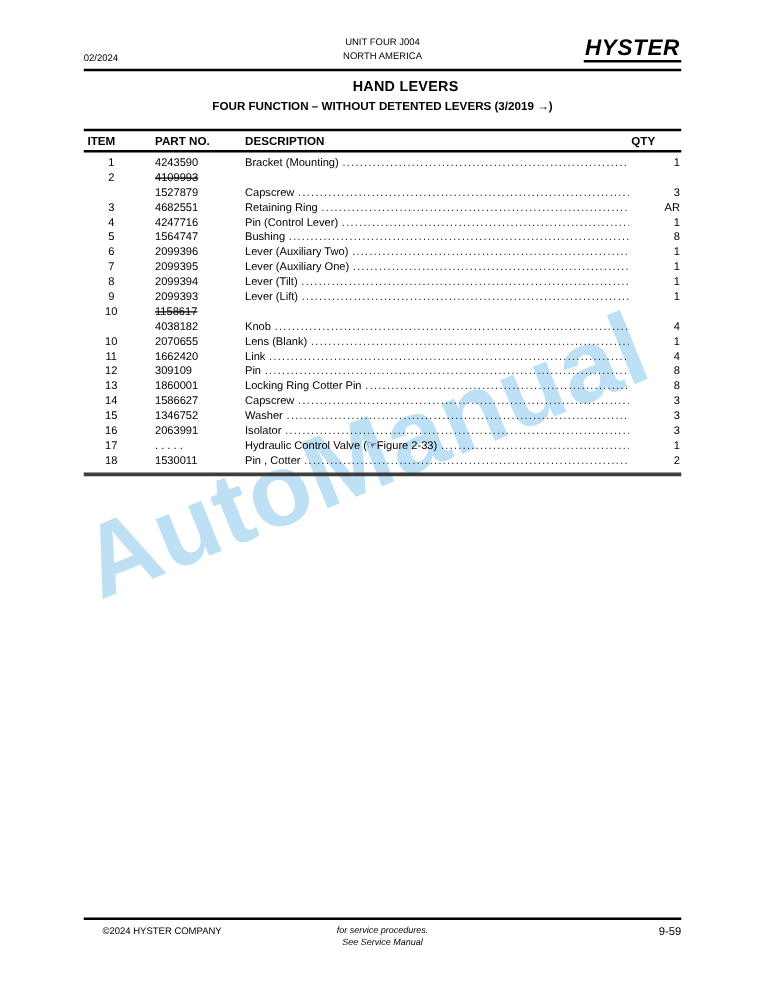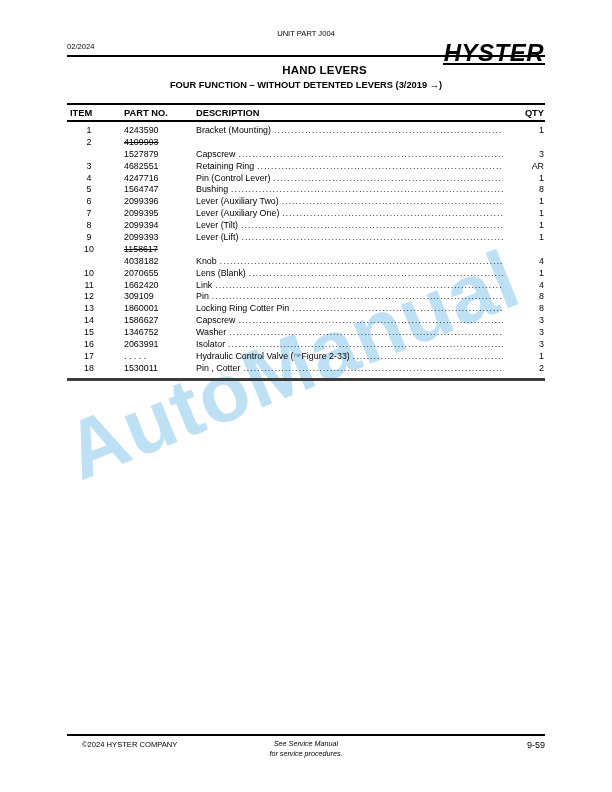--- a/index.html
+++ b/index.html
@@ -32,26 +32,25 @@
   .content { position: absolute; inset: 0; z-index: 1; }
 
   
   .hdr-center {
     position: absolute; left: 0; right: 0; top: 28px;
     text-align: center; font-size: 7.6px; line-height: 11px;
   }
   .hdr-date { position: absolute; left: 67px; top: 42px; font-size: 7.6px; }
   .hdr-logo {
     position: absolute; right: 67px; top: 29px;
-    font-size: 24px; font-weight: 800; font-style: italic;
+    font-size: 18px; font-weight: 800; font-style: italic;
     letter-spacing: 0.5px;
     border-bottom: 2.6px solid #000;
     padding: 0 1px 1px 1px;
     line-height: 18px;
-    margin-top: 15px;
   }
   .rule-top {
     position: absolute; left: 67px; right: 67px; top: 55px;
     height: 2.2px; background: #000;
   }
   .title {
     position: absolute; left: 0; right: 0; top: 64px;
     text-align: center; font-size: 11.5px; font-weight: bold;
     letter-spacing: 0.2px;
     padding-left: 37px;
@@ -68,21 +67,21 @@
     grid-template-columns: 44px 78px 1fr 40px;
     border-top: 2.2px solid #000;
     border-bottom: 2.2px solid #000;
     height: 19px;
     align-items: center;
     font-size: 9.3px; font-weight: bold;
   }
   .th-item { padding-left: 3px; }
   .th-part { padding-left: 13px; }
   .th-desc { padding-left: 7px; }
-  .th-qty  { text-align: right; padding-right: 1px; }
+  .th-qty  { text-align: left; padding-right: 1px; }
 
   .t-body { padding-top: 3px; border-bottom: 3px solid #3c3c3c; padding-bottom: 3px; }
   .t-row {
     display: grid;
     grid-template-columns: 44px 78px 1fr 40px;
     height: 11.9px;
     font-size: 8.9px;
     line-height: 11.9px;
     align-items: baseline;
   }
@@ -120,21 +119,22 @@
 </head>
 <body>
 
 <div class="page">
 
   <div class="watermark" style="color: rgb(190, 224, 245);">AutoManual</div>
 
   <div class="content">
 
     <div class="hdr-center">
-      <div>UNIT PART J004</div>
+      <div>UNIT FOUR J004</div>
+      <div>NORTH AMERICA</div>
     </div>
     <div class="hdr-date">02/2024</div>
     <div class="hdr-logo">HYSTER</div>
     <div class="rule-top"></div>
 
     <div class="title">HAND LEVERS</div>
     <div class="subtitle">FOUR FUNCTION – WITHOUT DETENTED LEVERS (3/2019 →)</div>
 
     <div class="ptable">
       <div class="t-headrow">
@@ -352,18 +352,18 @@
       <span class="leader"></span>
     </div>
     <div class="c-qty">2</div>
   </div>
 </div>
     </div>
 
     <div class="rule-bottom"></div>
     <div class="ftr-copy">©2024 HYSTER COMPANY</div>
     <div class="ftr-note">
+      <div>for service procedures.</div>
       <div>See Service Manual</div>
-      <div>for service procedures.</div>
     </div>
     <div class="ftr-page">9-59</div>
   </div>
 </div>
 
 </body></html>

